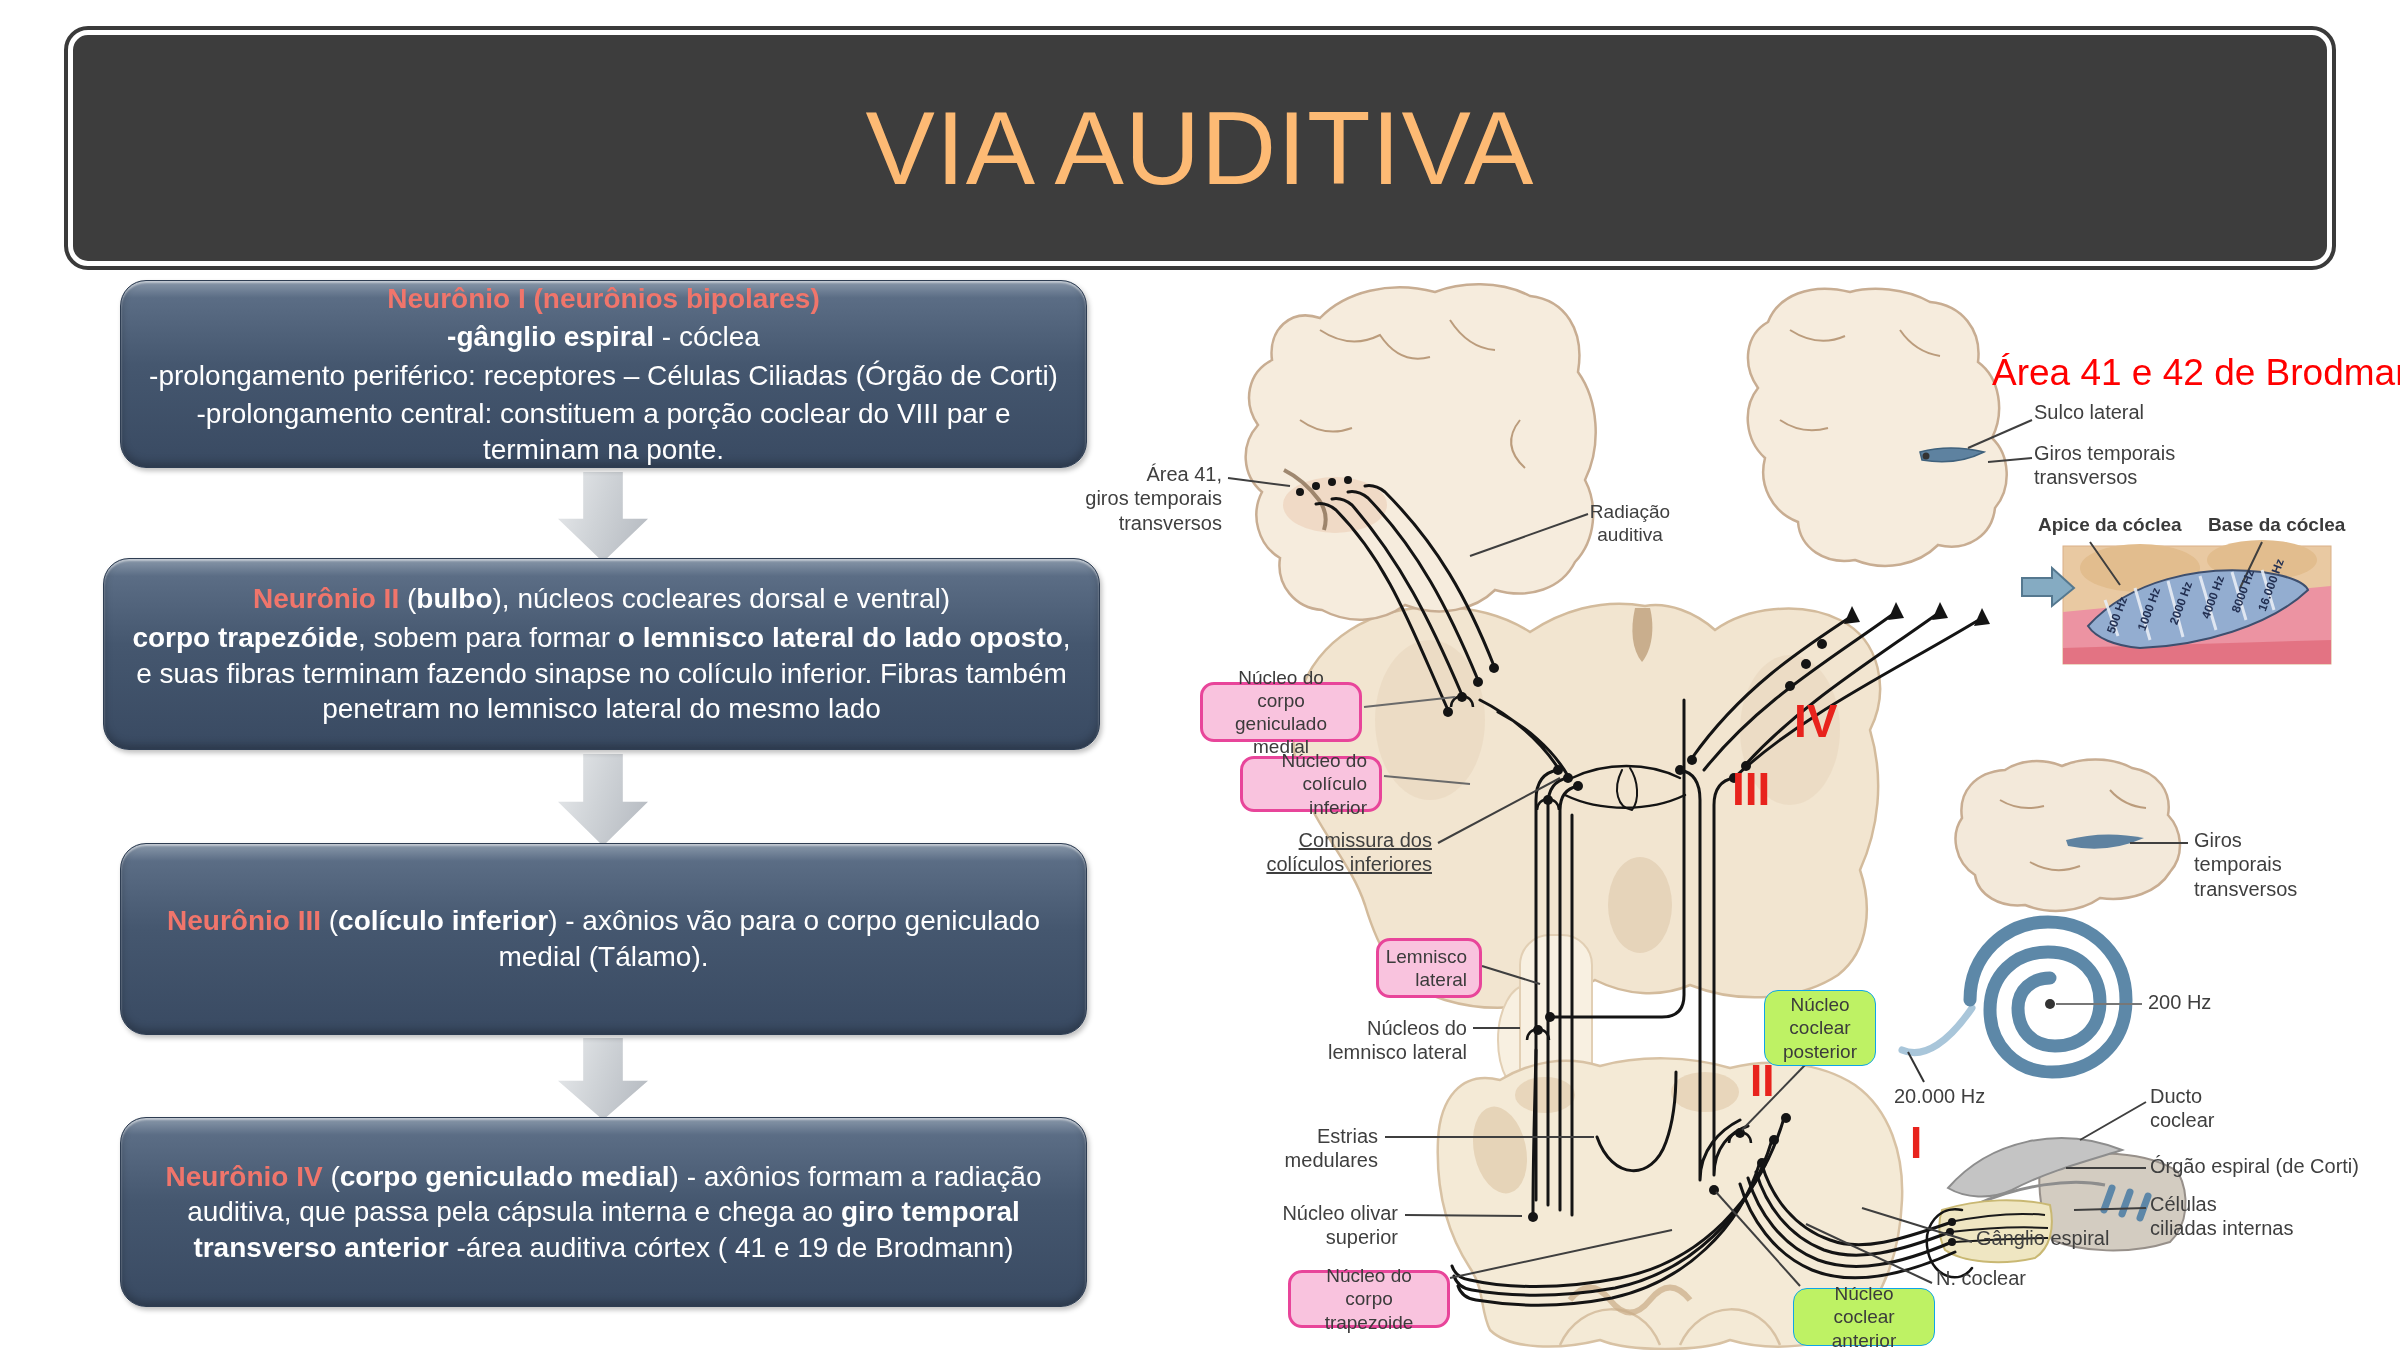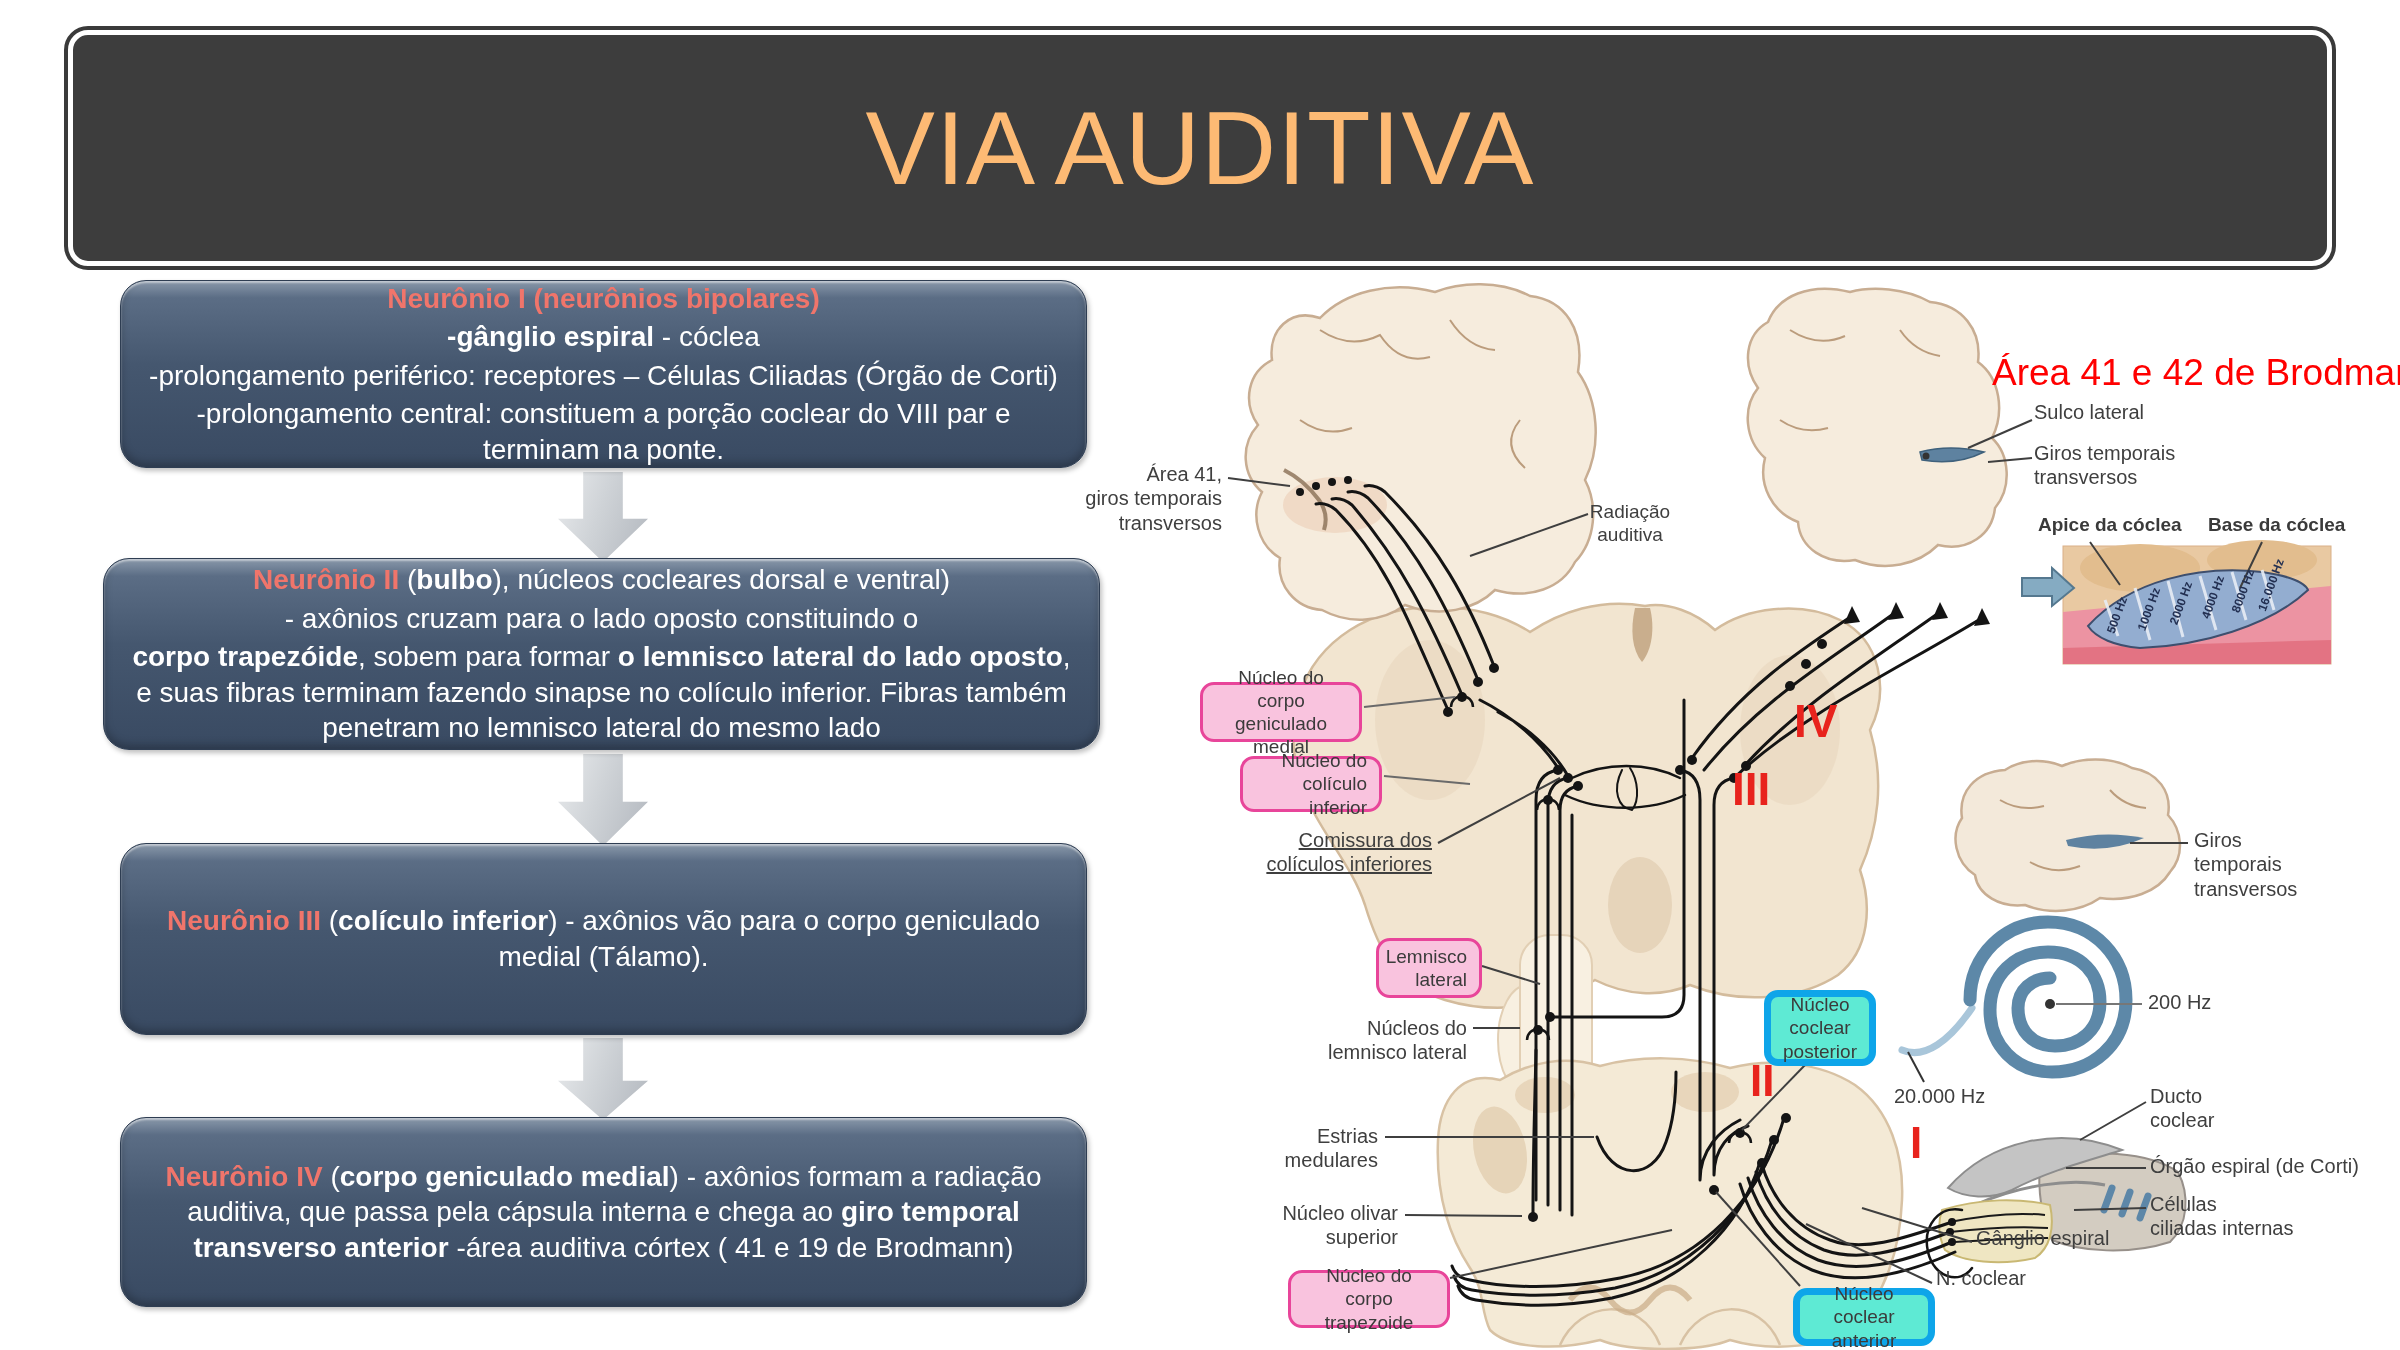--- a/index.html
+++ b/index.html
@@ -58,21 +58,21 @@
   #lbl-orgao{left:2150px;top:1154px;}
   #lbl-celulas{left:2150px;top:1192px;}
   #lbl-ganglio{left:1976px;top:1226px;}
   #lbl-ncoclear{left:1936px;top:1266px;}
 
   
   .pbox,.ybox{position:absolute;border-radius:14px;color:#3b3b3b;font-size:19px;
     line-height:1.22;display:flex;align-items:center;box-sizing:border-box;
     padding:4px 12px;white-space:pre-line;z-index:4;}
   .pbox{background:#f9c3de;border:3px solid #e8459a;}
-  .ybox{background:#5eead4;border:7px solid #0ea5e9;}
+  .ybox{background:#bef264;border:1px solid #0ea5e9;}
   #pb-geniculado{left:1200px;top:682px;width:162px;height:60px;justify-content:center;text-align:center;}
   #pb-coliculo{left:1240px;top:756px;width:142px;height:56px;justify-content:flex-end;text-align:right;}
   #pb-lemnisco{left:1376px;top:938px;width:106px;height:60px;justify-content:flex-end;text-align:right;}
   #pb-trapezoide{left:1288px;top:1270px;width:162px;height:58px;justify-content:center;text-align:center;}
   #yb-posterior{left:1764px;top:990px;width:112px;height:76px;justify-content:center;text-align:center;}
   #yb-anterior{left:1793px;top:1288px;width:142px;height:58px;justify-content:center;text-align:center;}
 
   .numeral{position:absolute;color:#e8231d;font-weight:bold;font-size:46px;z-index:4;}
   #num-iv{left:1794px;top:694px;}
   #num-iii{left:1732px;top:762px;}
@@ -270,21 +270,20 @@
         <div><span class="b r">Neurônio I (neurônios bipolares)</span></div>
         <div><span class="b">-gânglio espiral</span><span> - cóclea</span></div>
         <div><span>-prolongamento periférico: receptores – Células Ciliadas (Órgão de Corti)</span></div>
         <div><span>-prolongamento  central: constituem a porção  coclear do VIII par e terminam na ponte.</span></div>
       </div>
   </div>
   <div class="arrow" id="arrow1"></div>
   <div class="fbox" id="fbox2">
     <div class="rt">
         <div><span class="b r">Neurônio II</span><span> (</span><span class="b">bulbo</span><span>), núcleos cocleares dorsal e ventral)</span></div>
-        <div><span>- axônios cruzam para o  lado oposto constituindo o</span></div>
         <div><span class="b">corpo trapezóide</span><span>, sobem para formar </span><span class="b">o  lemnisco lateral do lado oposto</span><span>, e suas fibras terminam fazendo sinapse no colículo inferior. Fibras também penetram no lemnisco lateral do mesmo lado</span></div>
       </div>
   </div>
   <div class="arrow" id="arrow2"></div>
   <div class="fbox" id="fbox3">
     <div class="rt">
         <div><span class="b r">Neurônio III</span><span> (</span><span class="b">colículo inferior</span><span>) - axônios vão para o corpo geniculado medial (Tálamo).</span></div>
       </div>
   </div>
   <div class="arrow" id="arrow3"></div>

